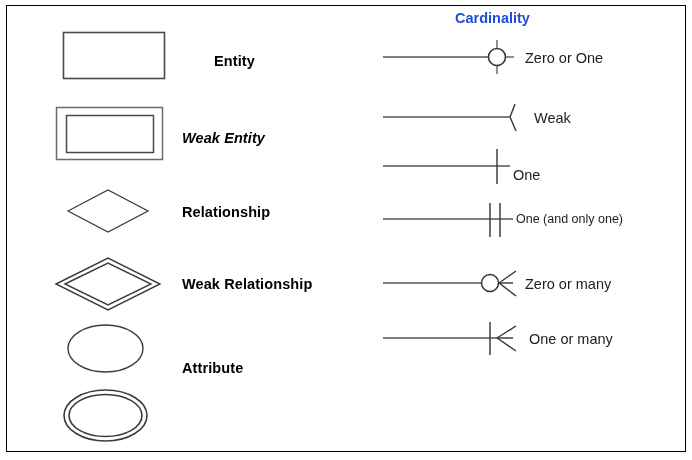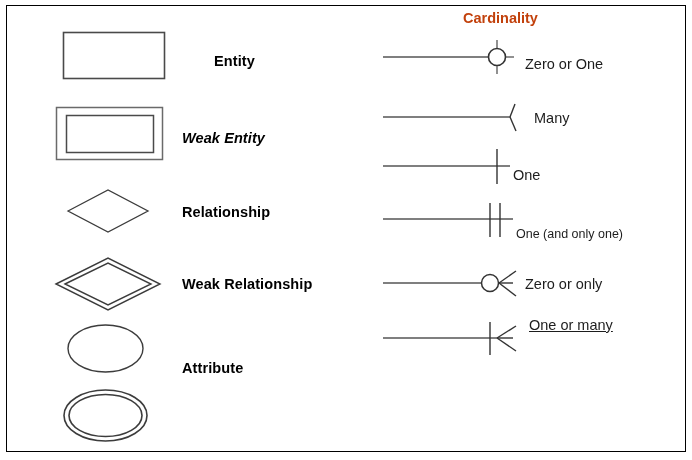--- a/index.html
+++ b/index.html
@@ -53,23 +53,22 @@
   }
   .card-label.small {
     font-size: 12.5px;
   }
   #cardinality-title {
     position: absolute;
     left: 455px;
     top: 10px;
     font-size: 14.5px;
     font-weight: bold;
-    color: #c2410c;
+    color: #1d4ed8;
     white-space: nowrap;
-    margin-left: 8px;
   }
 </style>
 </head>
 <body>
 
 <div id="legend-root">
 
   <div id="outer-frame"></div>
 
   <svg class="svg-layer" viewBox="0 0 692 460" xmlns="http://www.w3.org/2000/svg">
@@ -149,25 +148,25 @@
 
   <div class="label symbol-label" style="top:205px;">Relationship</div>
 
   <div class="label symbol-label" style="top:277px;">Weak Relationship</div>
 
   <div class="label symbol-label" style="top:361px;">Attribute</div>
 
 
   <div id="cardinality-title">Cardinality</div>
 
-  <div class="label card-label" style="left:525px; top:51px;margin-top:6px;">Zero or One</div>
+  <div class="label card-label" style="left:525px; top:51px;">Zero or One</div>
 
-  <div class="label card-label" style="left:534px; top:111px;">Many</div>
+  <div class="label card-label" style="left:534px; top:111px;">Weak</div>
 
   <div class="label card-label" style="left:513px; top:168px;">One</div>
 
-  <div class="label card-label small" style="left:516px; top:213px;margin-top:15px;">One (and only one)</div>
+  <div class="label card-label small" style="left:516px; top:213px;">One (and only one)</div>
 
-  <div class="label card-label" style="left:525px; top:277px;">Zero or only</div>
+  <div class="label card-label" style="left:525px; top:277px;">Zero or many</div>
 
-  <div class="label card-label" style="left:529px; top:318px;text-decoration:underline;">One or many</div>
+  <div class="label card-label" style="left:529px; top:332px;">One or many</div>
 
 </div>
 
 </body></html>

